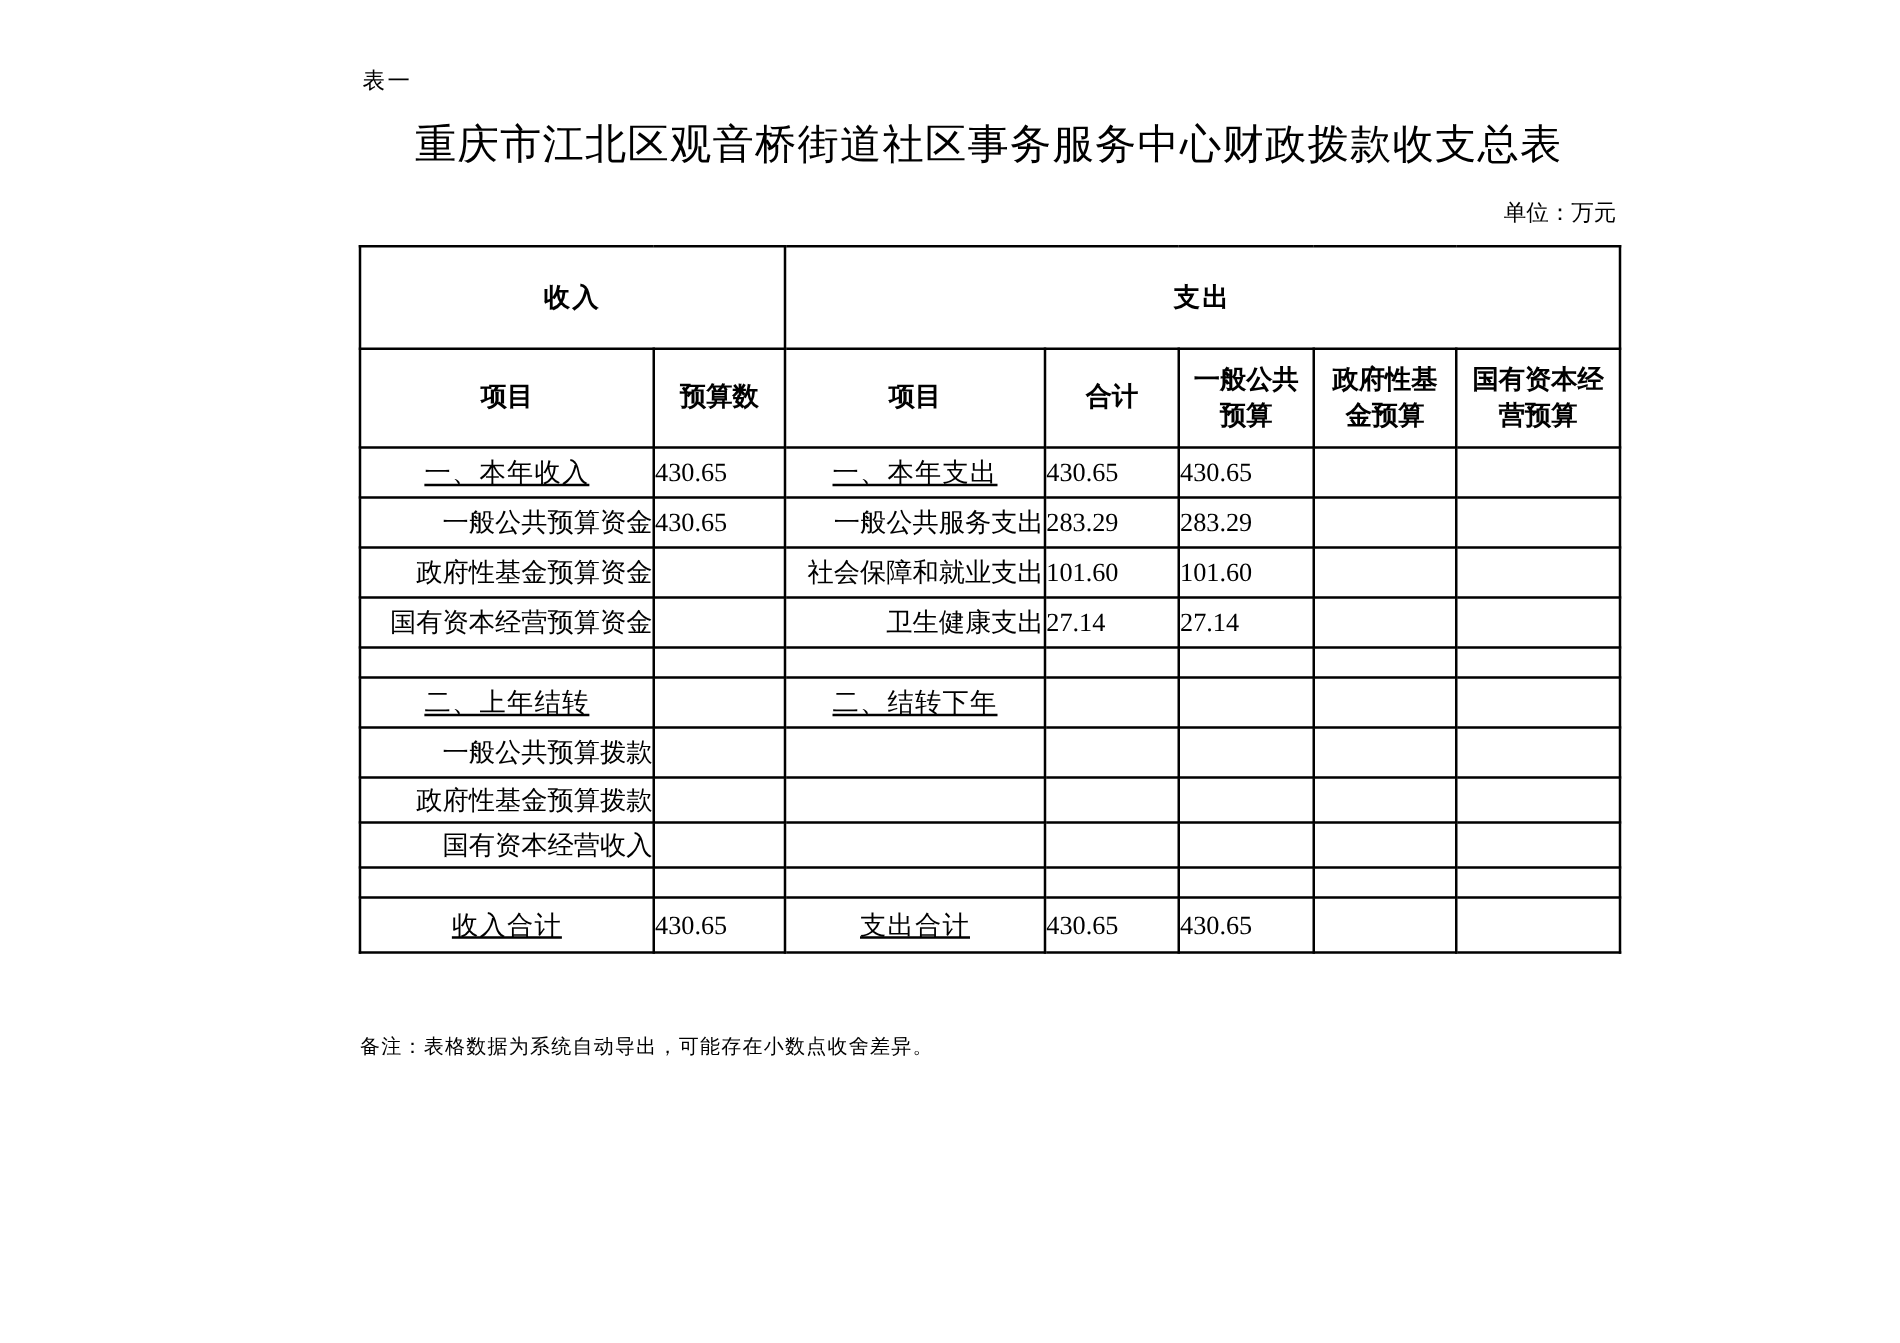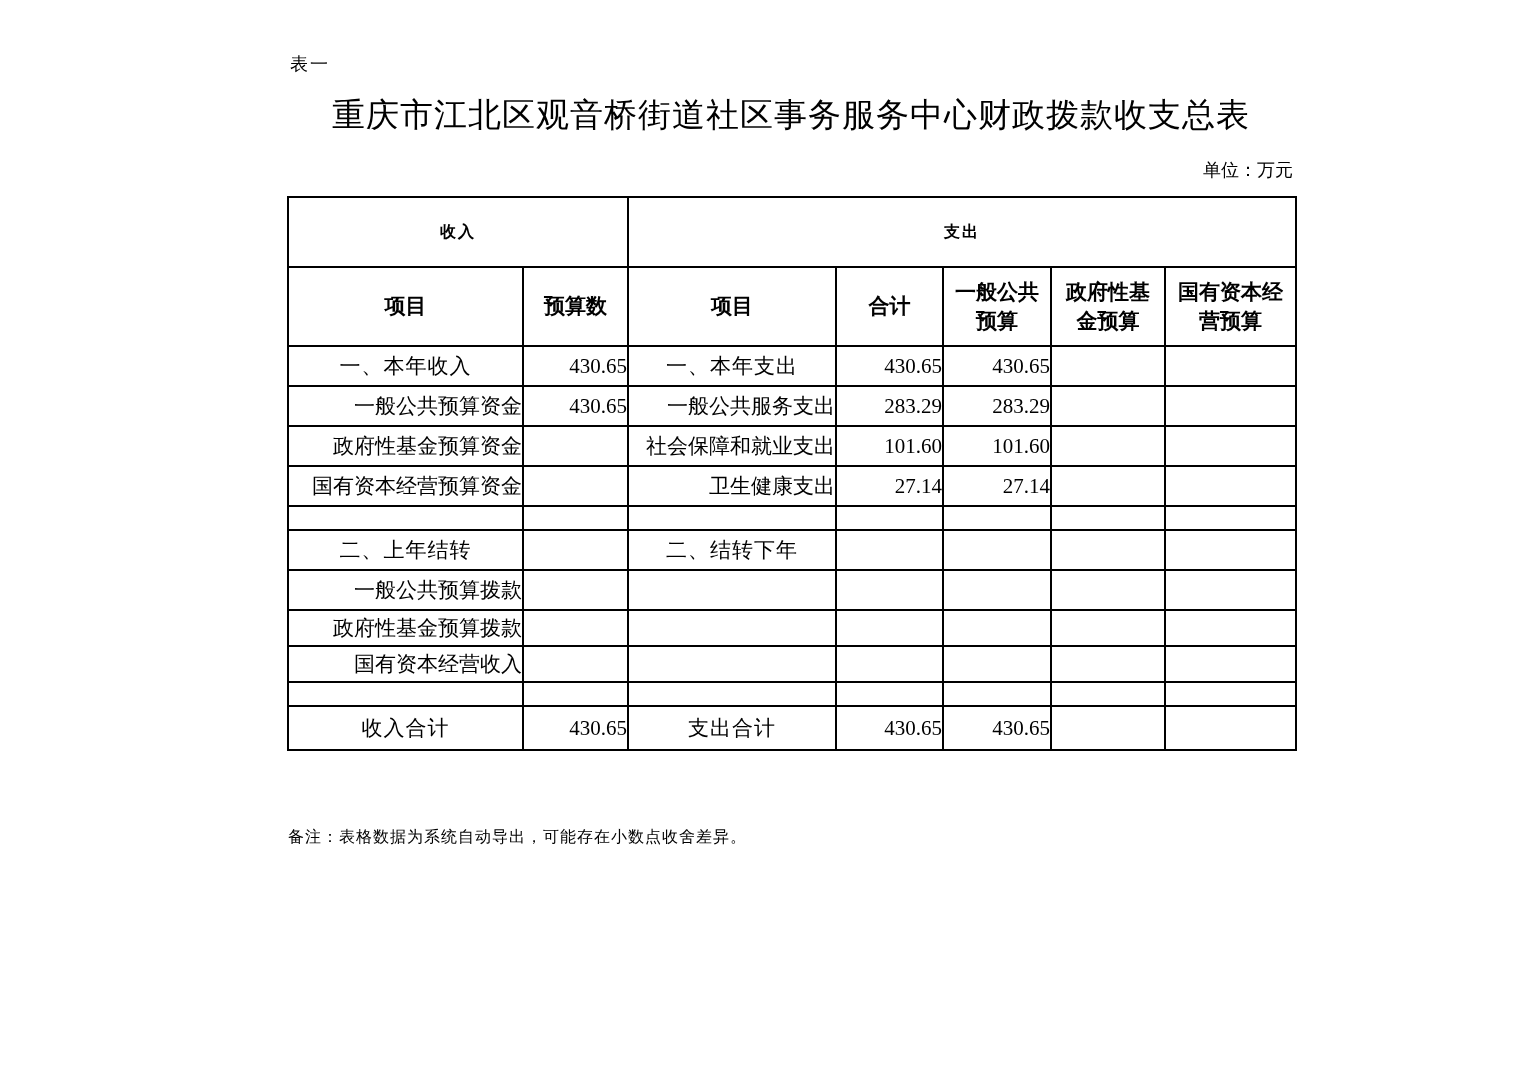--- a/index.html
+++ b/index.html
@@ -36,33 +36,33 @@
     border-collapse:collapse;table-layout:fixed;
   }
   table.budget th,table.budget td{
     border:2px solid var(--border-color);
     padding:0;vertical-align:middle;overflow:hidden;
   }
   thead th{
     font-family:"Liberation Sans","DejaVu Sans",sans-serif;
     font-weight:600;text-align:center;
   }
-  tr.group-row th{height:70px;font-size:16px;letter-spacing:2px;}
+  tr.group-row th{height:82px;font-size:21px;letter-spacing:2px;}
   tr.cols-row th{
     height:79px;font-size:21px;line-height:1.35;
     white-space:pre-line;
   }
   tbody td{font-size:21px;}
   .row-normal td{height:40px;}
   .row-short  td{height:36px;}
   .row-thin   td{height:24px;}
   .row-total  td{height:44px;margin-left:16px;}
   td.cell-item{text-align:right;padding-left:7px;}
-  td.cell-item.center{text-align:center;padding-left:0;letter-spacing:1px;}
-  td.cell-num{text-align:right;padding-right:6px;}
+  td.cell-item.center{text-align:center;padding-left:0;letter-spacing:1px;text-decoration:underline;}
+  td.cell-num{text-align:left;padding-right:6px;}
   .footnote{
     position:absolute;left:288px;top:827px;
     font-size:16px;letter-spacing:1px;
   }
 </style>
 </head>
 <body>
 
 <div class="table-label">表一</div>
 

